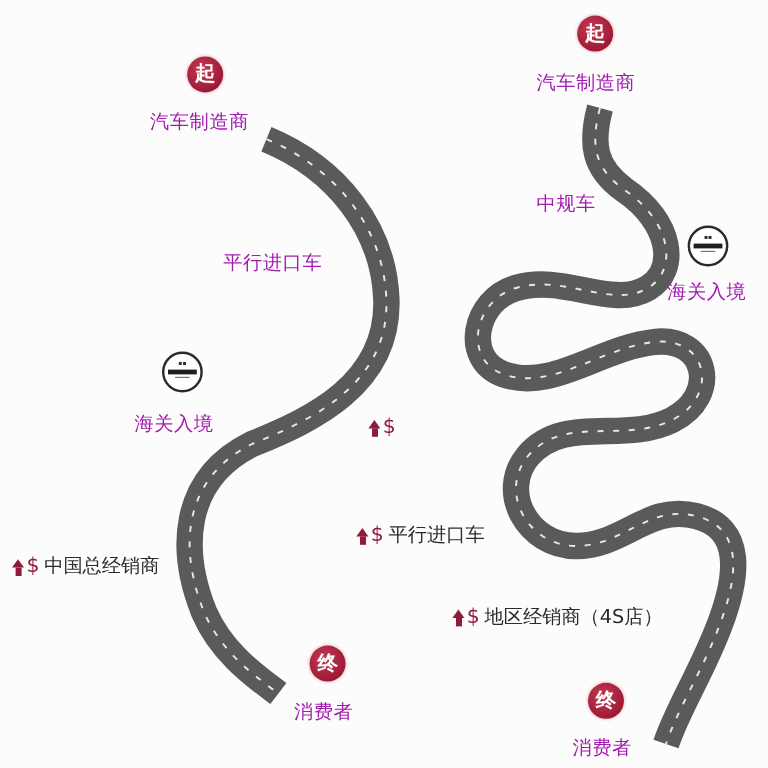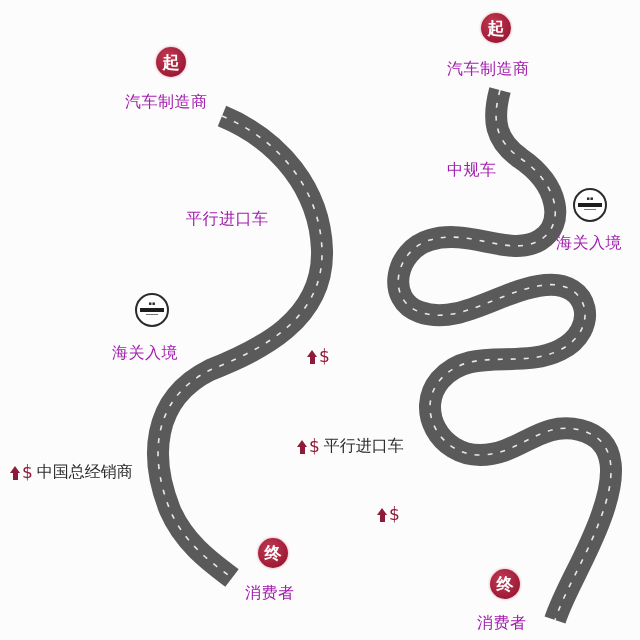--- a/index.html
+++ b/index.html
@@ -176,20 +176,21 @@
       </span>
     <span class="dollar">$</span>
     <span>平行进口车</span>
   </div>
 
   <div class="dealer" style="left:377px; top:504px;">
     <span class="arrow">
         <span class="arrow-stem"></span>
       </span>
     <span class="dollar">$</span>
+    <span>地区经销商（4S店）</span>
   </div>
 
   <div class="badge" style="left:490px; top:569px;">
     <span>终</span>
   </div>
   <div class="label" style="left:477px; top:613px;">消费者</div>
 
 </div>
 
 </body></html>

